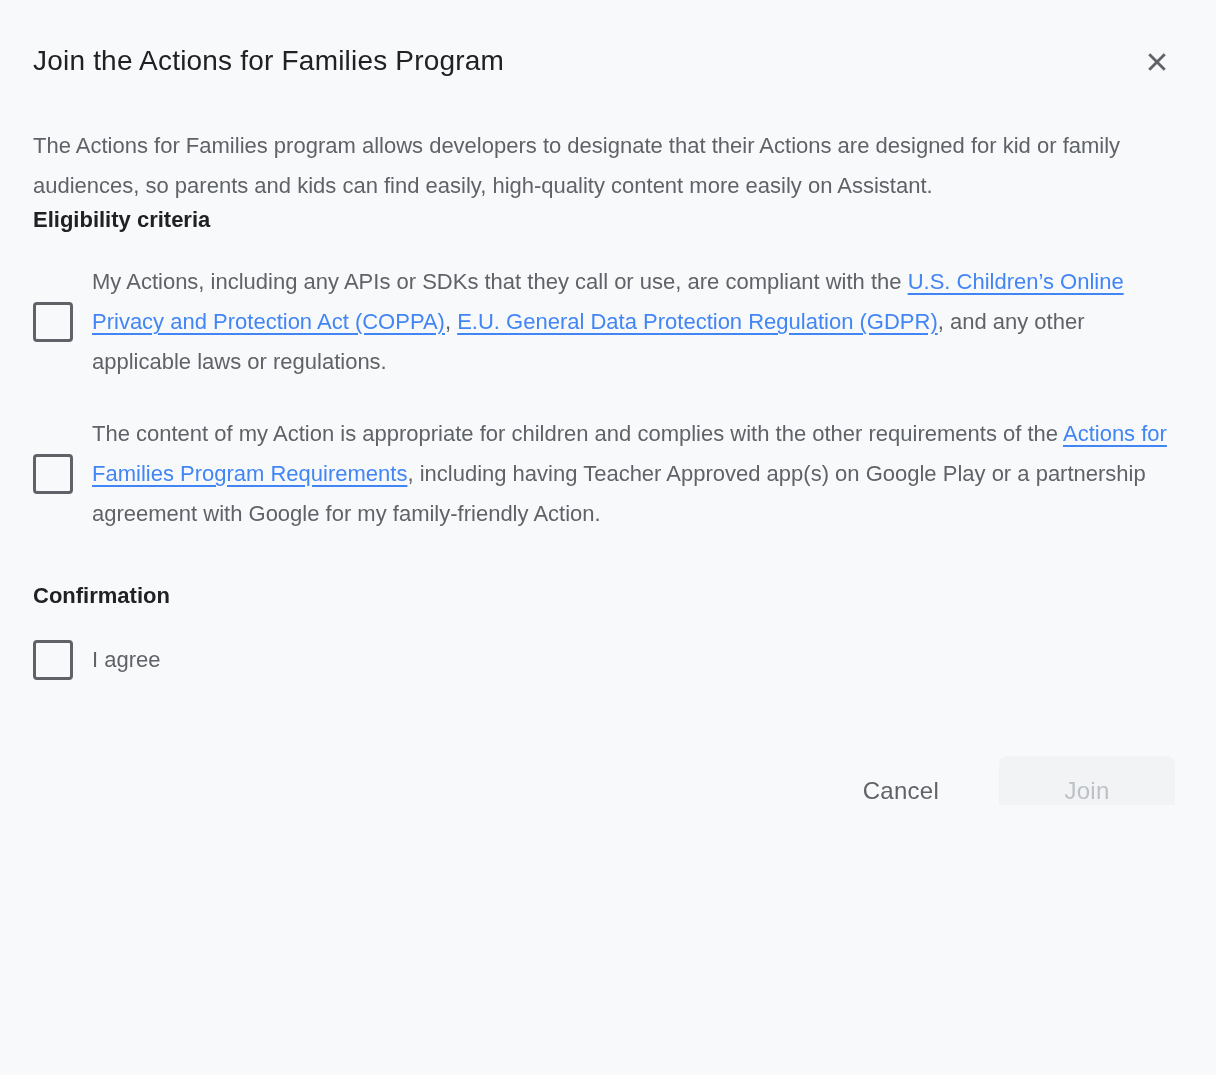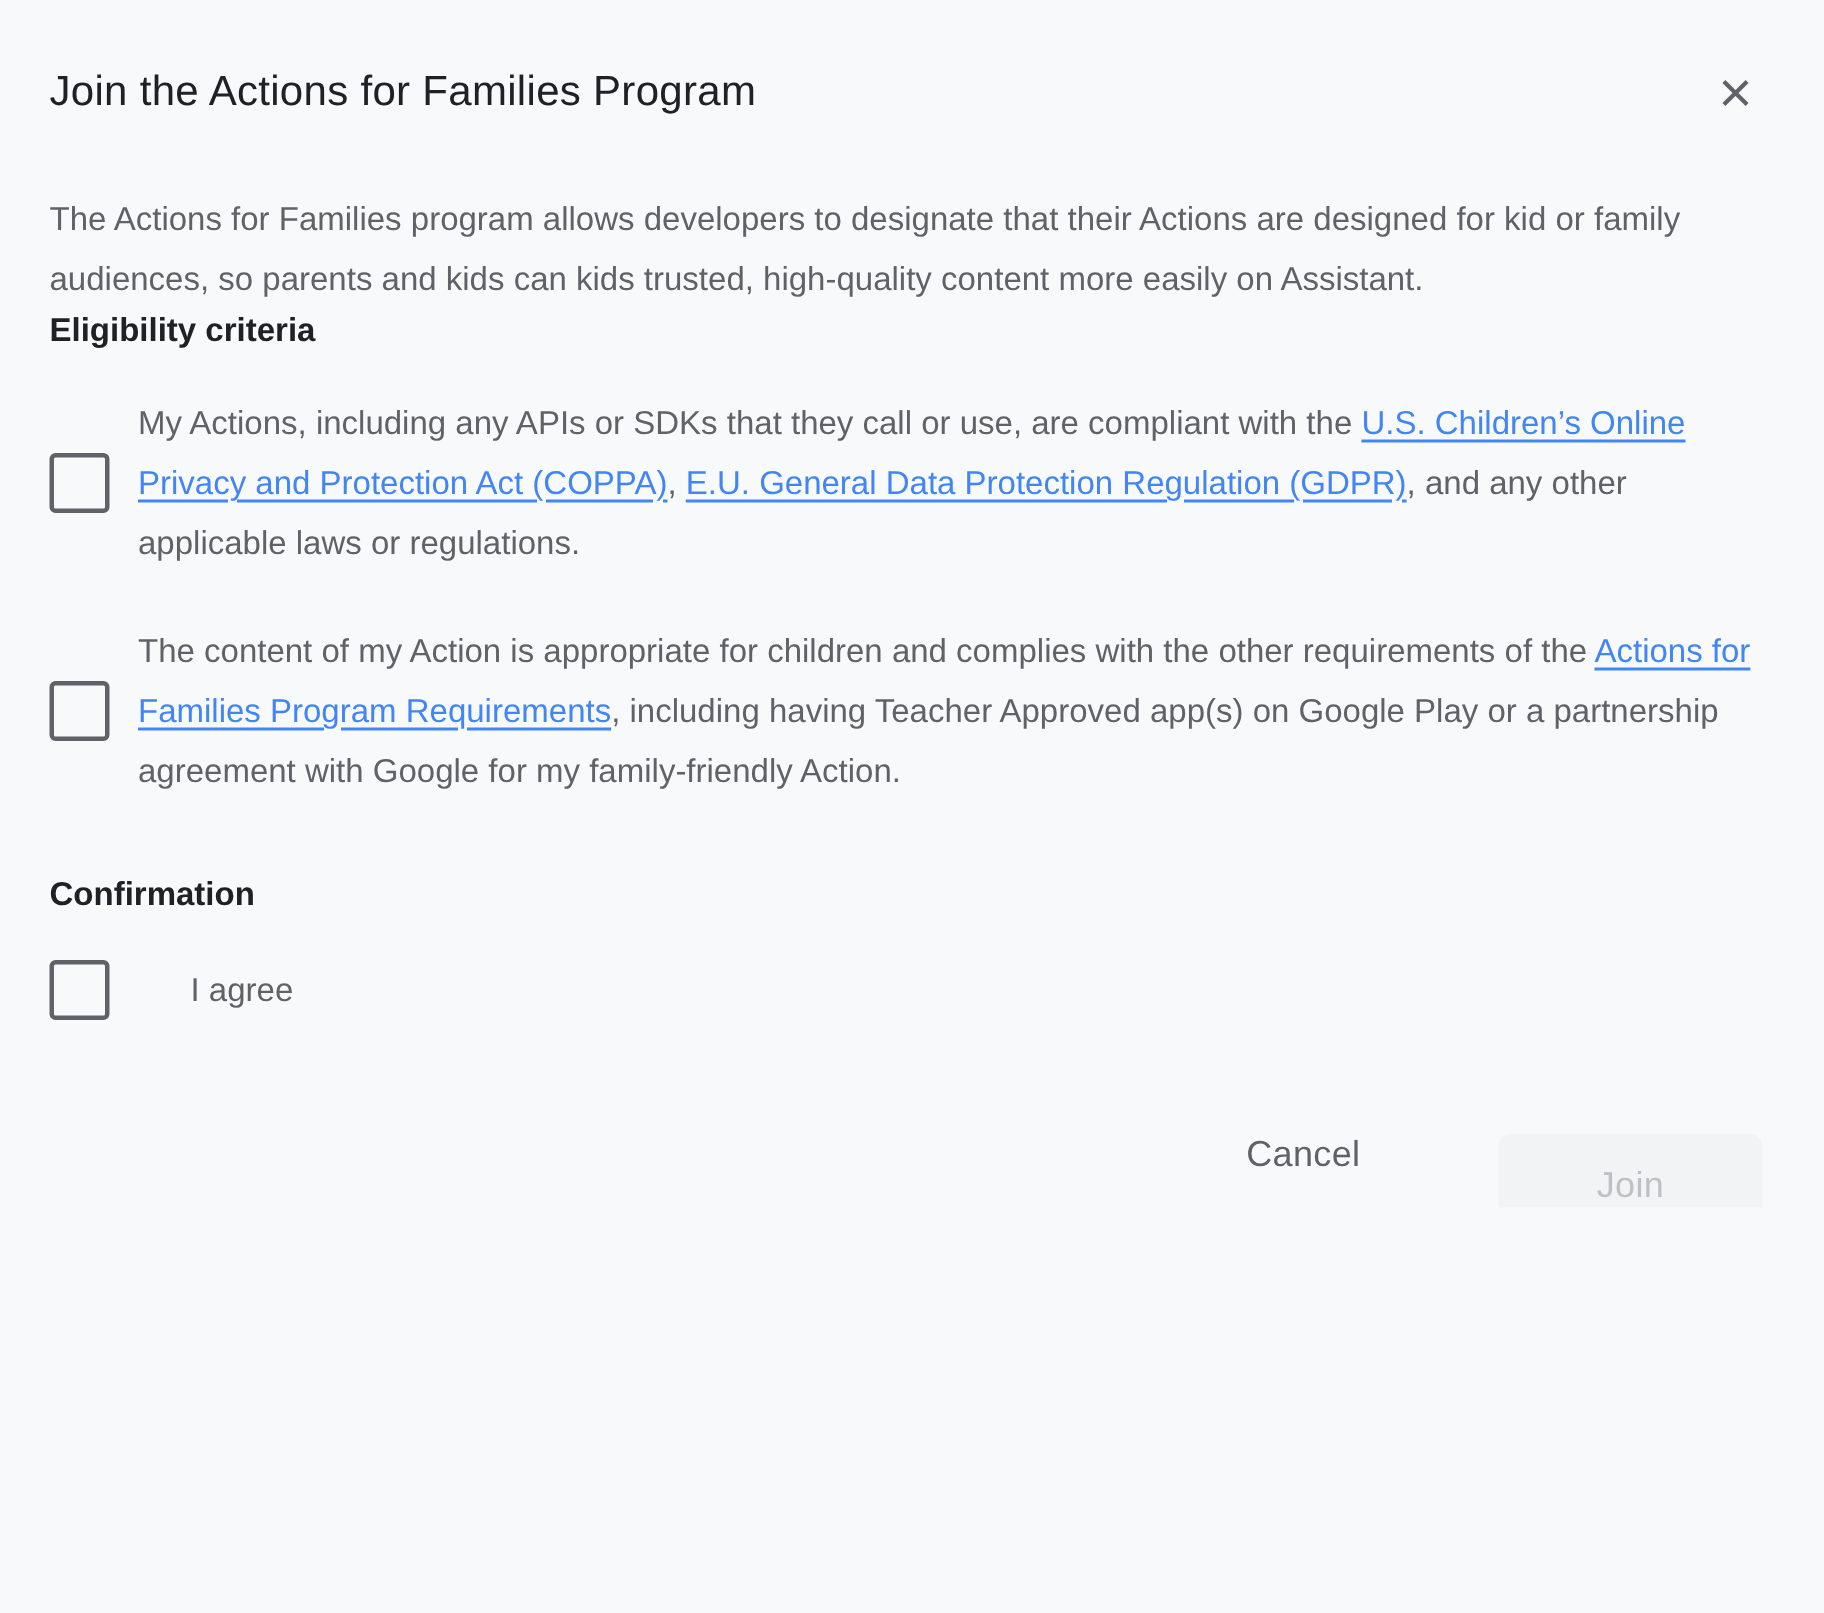--- a/index.html
+++ b/index.html
@@ -67,34 +67,33 @@
     flex: 0 0 40px;
     margin-right: 19px;
     border: 3px solid var(--checkbox-border);
     border-radius: 4px;
     background: transparent;
     padding: 0;
     cursor: pointer;
   }
   .check-row .check-text { flex: 1; }
   .conf-text { margin-top: 26px; }
-  .agree-row { margin-top: 30px; gap: 35px; }
+  .agree-row { margin-top: 30px; }
   .agree-label { font-size: 22px; line-height: 40px; color: var(--body-text); }
   a.link {
     color: var(--link);
     text-decoration: underline;
     text-underline-offset: 4px;
     cursor: pointer;
   }
   .footer {
     margin-top: 76px;
     display: flex;
     justify-content: flex-end;
-    align-items: flex-start;
-    gap: 32px;
+    align-items: center;
   }
   .cancel-btn {
     background: none; border: none;
     font-family: "Liberation Sans", sans-serif;
     font-size: 24px; font-weight: 500;
     letter-spacing: 0.25px;
     color: var(--body-text);
     padding: 0 8px;
     margin-right: 52px;
     cursor: pointer;
@@ -120,21 +119,21 @@
     <button class="close-btn" aria-label="Close">
       <span>
         <svg width="32" height="32" viewBox="0 0 24 24" fill="none" stroke="#5f6368" stroke-width="2.1" stroke-linecap="butt">
           <line x1="6.2" y1="6.2" x2="17.8" y2="17.8"></line>
           <line x1="17.8" y1="6.2" x2="6.2" y2="17.8"></line>
         </svg>
       </span>
     </button>
   </div>
 
-  <div class="body-text intro">The Actions for Families program allows developers to designate that their Actions are designed for kid or family audiences, so parents and kids can kids trusted, high-quality content more easily on Assistant.</div>
+  <div class="body-text intro">The Actions for Families program allows developers to designate that their Actions are designed for kid or family audiences, so parents and kids can find easily, high-quality content more easily on Assistant.</div>
 
   <div class="section-heading h-eligibility">Eligibility criteria</div>
 
   <div class="check-row row-1">
     <button class="checkbox" role="checkbox" aria-checked="false"></button>
     <div class="body-text check-text"><span>My Actions, including any APIs or SDKs that they call or use, are compliant with the </span><a href="#" class="link">U.S. Children’s Online Privacy and Protection Act (COPPA)</a><span>, </span><a href="#" class="link">E.U. General Data Protection Regulation (GDPR)</a><span>, and any other applicable laws or regulations.</span></div>
   </div>
 
   <div class="check-row row-2">
     <button class="checkbox" role="checkbox" aria-checked="false"></button>

